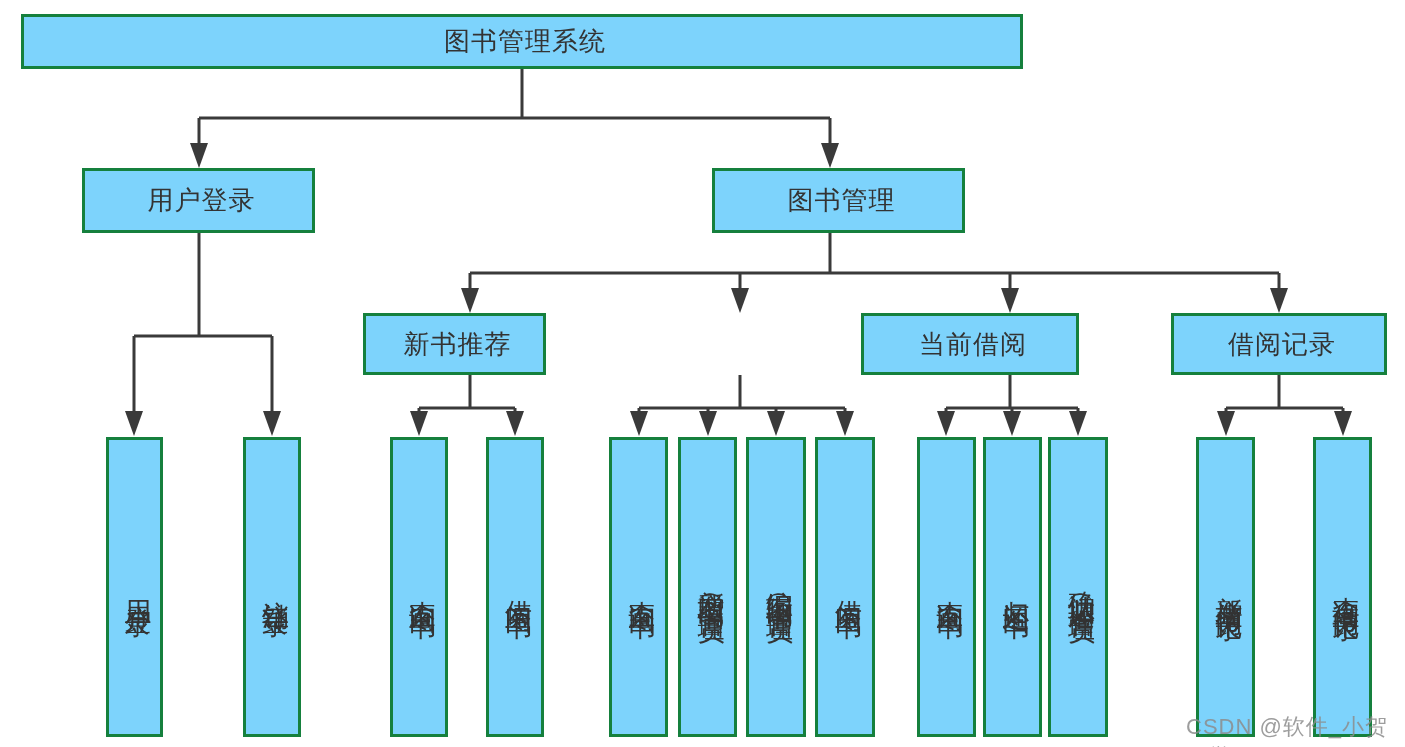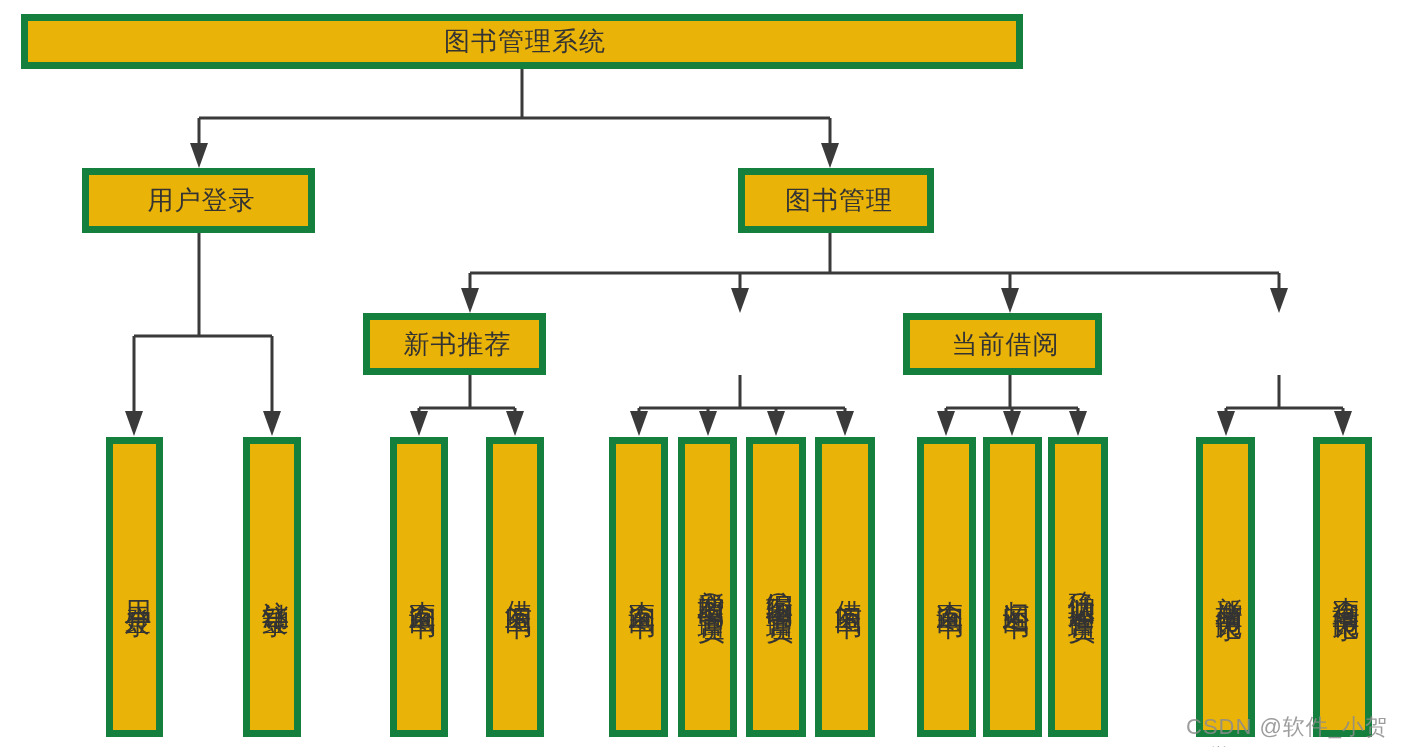--- a/index.html
+++ b/index.html
@@ -7,22 +7,22 @@
     position:relative;
     width:1405px;height:747px;
     background:#ffffff;
     overflow:hidden;
     font-family:"Liberation Sans","DejaVu Sans",sans-serif;
   }
   .wires{position:absolute;left:0;top:0;z-index:0;}
   .node{
     position:absolute;
     box-sizing:border-box;
-    background:#eab308;
-    border:7px solid #15803d;
+    background:#7dd3fc;
+    border:3px solid #15803d;
     color:#333333;
     display:flex;
     align-items:center;
     justify-content:center;
     font-size:26px;
     letter-spacing:1px;
     z-index:1;
     white-space:nowrap;
     padding-left:6px;
   }
@@ -85,24 +85,25 @@
       <polygon points="1003,411 1021,411 1012,436"></polygon>
       <polygon points="1069,411 1087,411 1078,436"></polygon>
       <polygon points="1217,411 1235,411 1226,436"></polygon>
       <polygon points="1334,411 1352,411 1343,436"></polygon>
     </g>
   </svg>
 
   <div class="node" style="left:21px;top:14px;width:1002px;height:55px">图书管理系统</div>
 
   <div class="node" style="left:82px;top:168px;width:233px;height:65px">用户登录</div>
-  <div class="node" style="left:738px;top:168px;width:196px;height:65px">图书管理</div>
+  <div class="node" style="left:712px;top:168px;width:253px;height:65px">图书管理</div>
 
   <div class="node" style="left:363px;top:313px;width:183px;height:62px">新书推荐</div>
-  <div class="node" style="left:903px;top:313px;width:199px;height:62px">当前借阅</div>
+  <div class="node" style="left:861px;top:313px;width:218px;height:62px">当前借阅</div>
+  <div class="node" style="left:1171px;top:313px;width:216px;height:62px">借阅记录</div>
 
   <div class="node leaf" style="left:106px;top:437px;width:57px;height:300px">用户登录</div>
   <div class="node leaf" style="left:243px;top:437px;width:58px;height:300px">注销登录</div>
 
   <div class="node leaf" style="left:390px;top:437px;width:58px;height:300px">查询图书</div>
   <div class="node leaf" style="left:486px;top:437px;width:58px;height:300px">借阅图书</div>
 
   <div class="node leaf" style="left:609px;top:437px;width:59px;height:300px">查询图书</div>
   <div class="node leaf" style="left:678px;top:437px;width:59px;height:300px">新增图书（管理员）</div>
   <div class="node leaf" style="left:746px;top:437px;width:60px;height:300px">编辑图书（管理员）</div>

